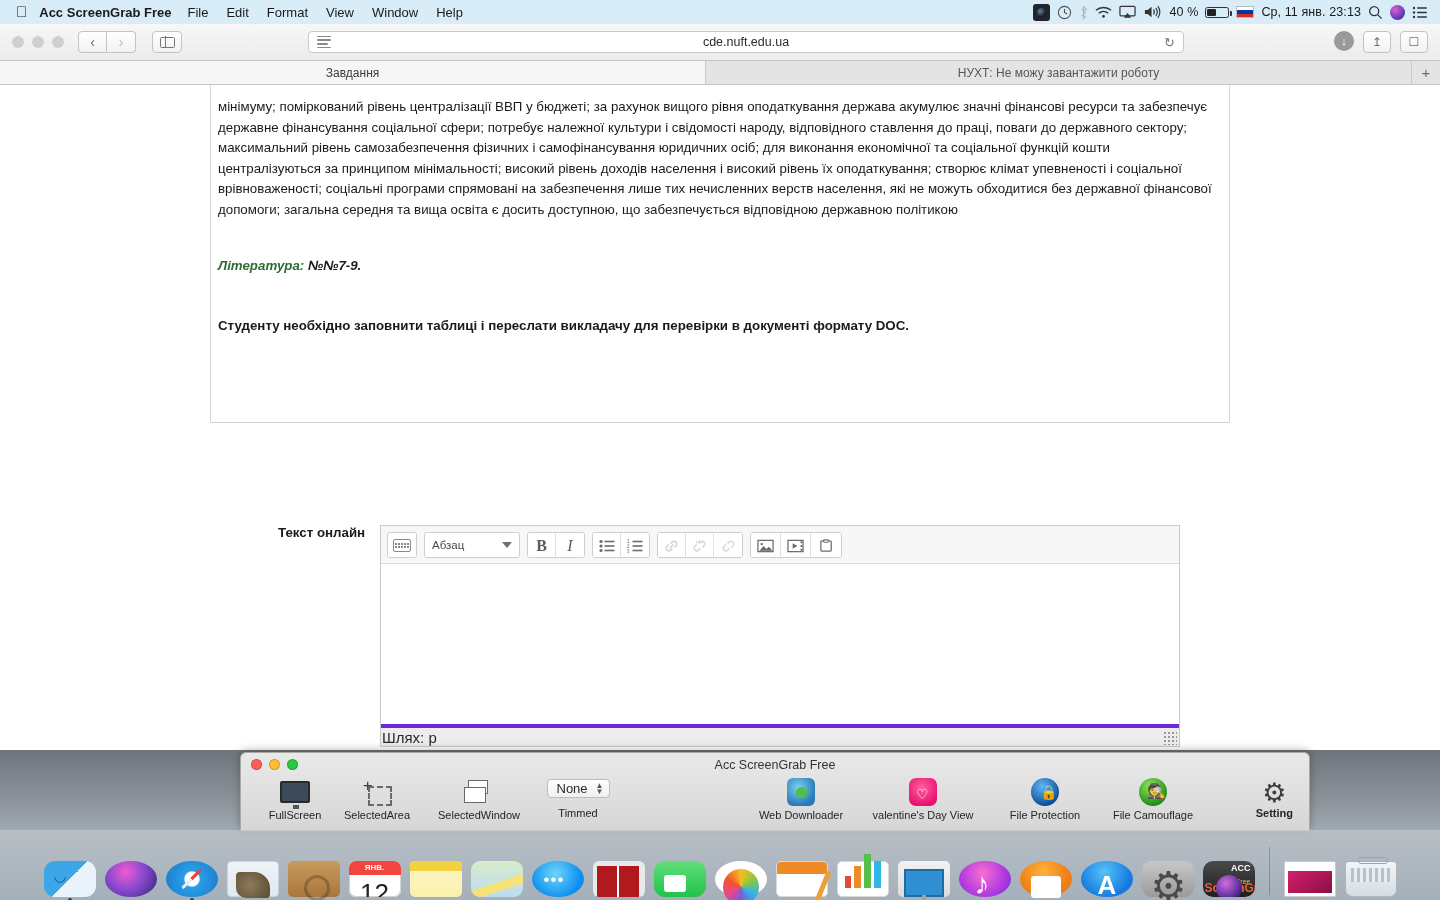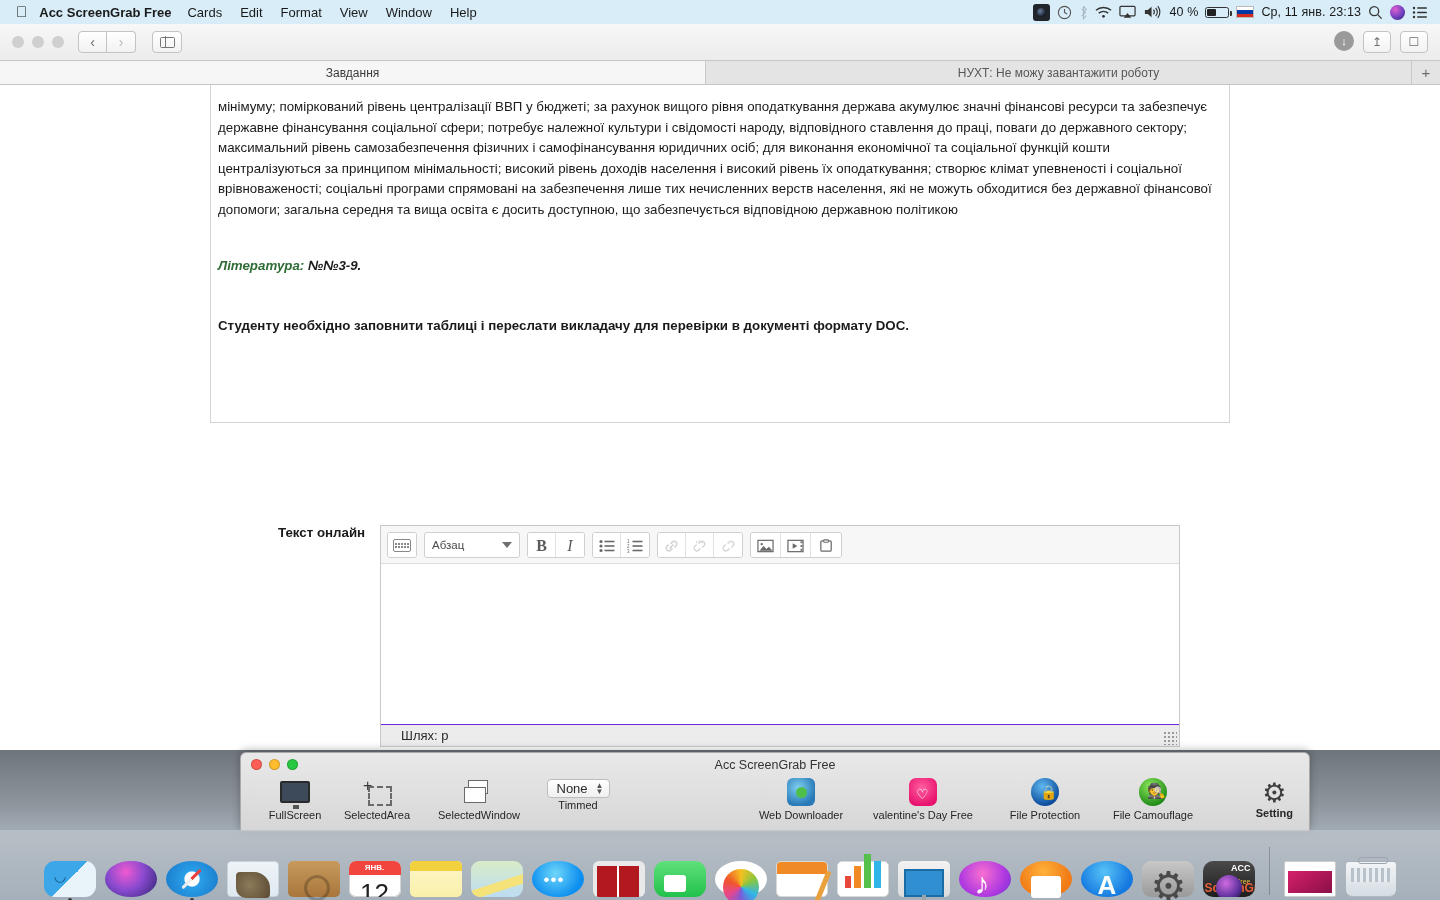--- a/index.html
+++ b/index.html
@@ -121,22 +121,22 @@
   .tbtn.wide { width: 30px; }
   #fmt-select {
     height: 26px; min-width: 96px; border:1px solid #cfcfcf; border-radius:3px; background:#fff;
     display:flex; align-items:center; padding: 0 7px; font-size: 11.5px; color:#4a4a4a;
   }
   #fmt-select .caret { margin-left:auto; width:0;height:0;border-left:5px solid transparent;border-right:5px solid transparent;border-top:6px solid #707070;}
   .kbicon { width:18px;height:13px;border:1.3px solid #888; border-radius:2px; display:flex;flex-wrap:wrap;align-content:center;justify-content:center;gap:1px;padding:1px;}
   .kbicon i{width:2px;height:2px;background:#888;display:block;}
   #ed-body { height: 160px; background:#fff; }
   #ed-status {
-    height: 22px; background:#ececec; border-top:1px solid #6d28d9;
-    font-size: 13px; color:#2a2a2a; display:flex; align-items:center; padding-left:20px;
+    height: 22px; background:#ececec; border-top:4px solid #6d28d9;
+    font-size: 15px; color:#2a2a2a; display:flex; align-items:center; padding-left:1px;
     position: relative;
   }
   #resize-grip { position:absolute; right:2px; bottom:1px; width:14px; height:14px;
      background-image: radial-gradient(#999 40%, transparent 41%);
      background-size: 4px 4px; }
 
   
   #desktop { position:absolute; top:750px; left:0; width:1440px; height:150px;
     background: linear-gradient(180deg, #6e757c 0%, #8d949b 35%, #a8b3bd 60%, #9fb8c9 100%); }
 
@@ -248,21 +248,21 @@
      background: repeating-linear-gradient(90deg,#b8c2ca 0 3px,#e8eef2 3px 6px);}
 </style>
 </head>
 <body>
 
 <div id="screen">
 
   <div id="menubar">
     <span class="apple"></span>
     <span class="appname">Acc ScreenGrab Free</span>
-    <span class="mi">Cards</span>
+    <span class="mi">File</span>
     <span class="mi">Edit</span>
     <span class="mi">Format</span>
     <span class="mi">View</span>
     <span class="mi">Window</span>
     <span class="mi">Help</span>
 
     <div class="right">
       <span class="mb-icon">
           <span class="camicon"></span>
         </span>
@@ -343,40 +343,50 @@
         <i></i>
       </div>
       <div class="navgrp">
         <div class="navbtn">‹</div>
         <div class="navbtn">›</div>
       </div>
       <div class="sidebtn">
           <span class="si"></span>
         </div>
 
+      <div id="urlbar">
+        <span id="readerbtn">
+            <span></span>
+            <span></span>
+            <span></span>
+            <span></span>
+          </span>
+        <span id="urltext">cde.nuft.edu.ua</span>
+        <span id="reloadbtn">↻</span>
+      </div>
 
       <div class="tb-right">
         <div class="tbr dlbtn">↓</div>
         <div class="tbr">↥</div>
         <div class="tbr">☐</div>
       </div>
     </div>
 
     <div id="sf-tabs">
       <div class="tab active">Завдання</div>
       <div class="tab">НУХТ: Не можу завантажити роботу</div>
       <div class="tabplus">+</div>
     </div>
 
     <div id="page">
 
       <div id="desc-box">
         <p class="body">мінімуму; поміркований рівень централізації ВВП у бюджеті; за рахунок вищого рівня оподаткування держава акумулює значні фінансові ресурси та забезпечує державне фінансування соціальної сфери; потребує належної культури і свідомості народу, відповідного ставлення до праці, поваги до державного сектору; максимальний рівень самозабезпечення фізичних і самофінансування юридичних осіб; для виконання економічної та соціальної функцій кошти централізуються за принципом мінімальності; високий рівень доходів населення і високий рівень їх оподаткування; створює клімат упевненості і соціальної врівноваженості; соціальні програми спрямовані на забезпечення лише тих нечисленних верств населення, які не можуть обходитися без державної фінансової допомоги; загальна середня та вища освіта є досить доступною, що забезпечується відповідною державною політикою</p>
         <div id="lit">
-          <span class="green">Література:</span><span> №№3-9.</span>
+          <span class="green">Література:</span><span> №№7-9.</span>
         </div>
         <div id="instr">Студенту необхідно заповнити таблиці і переслати викладачу для перевірки в документі формату DOC.</div>
       </div>
 
       <div id="editor-label">Текст онлайн</div>
 
       <div id="editor">
         <div id="ed-toolbar">
           <div class="tgroup">
             <div class="tbtn">
@@ -535,38 +545,38 @@
         <span class="lbl">SelectedWindow</span>
       </div>
       <div class="sgitem" style="width:86px;">
         <span id="sg-none">
           <span>None</span>
           <span class="stepper">
               <span>▲</span>
               <span>▼</span>
             </span>
         </span>
-        <span class="lbl" style="margin-top:1px;">Timmed</span>
+        <span class="lbl" style="margin-top:9px;">Timmed</span>
       </div>
 
       <div class="sgitem" style="width:104px;margin-left:128px;">
         <span class="sgico">
           <span class="appicon" style="background:radial-gradient(circle at 40% 35%,#7fd0f0,#2a7ab8 70%);border-radius:6px;position:relative;">
             <span style="position:absolute;left:9px;top:9px;width:11px;height:11px;border-radius:50%;background:#4ec04a;"></span>
           </span>
         </span>
         <span class="lbl">Web Downloader</span>
       </div>
       <div class="sgitem" style="width:140px;">
         <span class="sgico">
           <span class="appicon" style="background:radial-gradient(circle at 45% 35%,#ff5fa0,#e8126e 75%);border-radius:7px;position:relative;">
             <span style="position:absolute;left:7px;top:8px;font-size:14px;color:#fff;">♡</span>
           </span>
         </span>
-        <span class="lbl">valentine's Day Free</span>
+        <span class="lbl">valentine's Day View</span>
       </div>
       <div class="sgitem" style="width:104px;">
         <span class="sgico">
           <span class="appicon" style="background:radial-gradient(circle at 40% 30%,#5fb8f0,#0b4a9a 75%);border-radius:50%;position:relative;">
             <span style="position:absolute;left:9px;top:6px;font-size:14px;color:#ffd24a;">🔒</span>
           </span>
         </span>
         <span class="lbl">File Protection</span>
       </div>
       <div class="sgitem" style="width:112px;">

